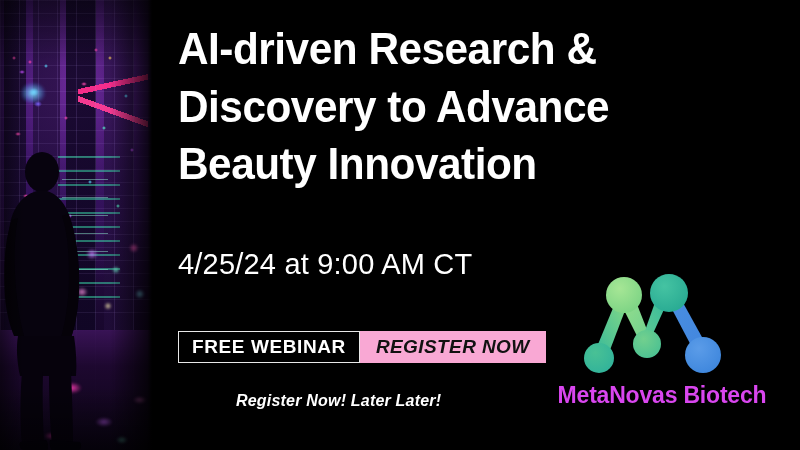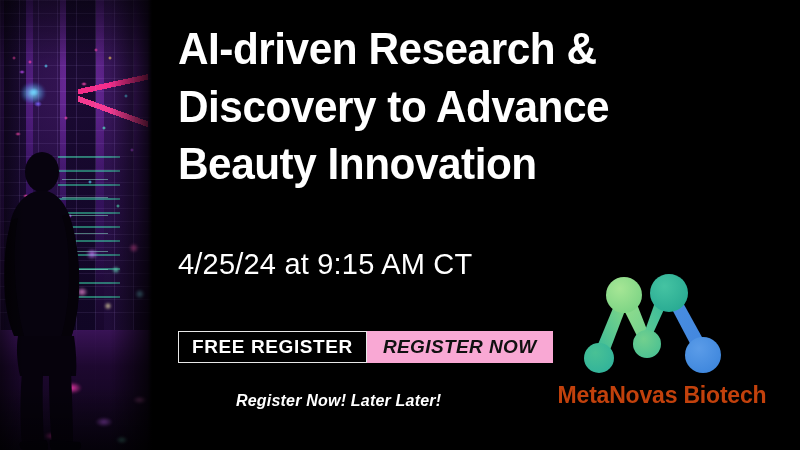--- a/index.html
+++ b/index.html
@@ -230,21 +230,21 @@
     width:250px; height:150px;
   }
   #logo-mark {
     position:absolute; left:44px; top:0;
     width:150px; height:105px;
   }
   #logo-wordmark {
     position:absolute; left:0; top:110px;
     width:250px;
     text-align:center;
-    color:#c2410c;
+    color:#d946ef;
     font-size:23px;
     font-weight:bold;
     letter-spacing:-0.2px;
   }
 </style>
 </head>
 <body>
 
 <div id="banner">
 
@@ -291,24 +291,24 @@
 
     <div class="ph-layer ph-vignette"></div>
   </div>
 
   <div id="content">
 
     <div id="headline">AI-driven Research &amp;
 Discovery to Advance
 Beauty Innovation</div>
 
-    <div id="datetime">4/25/24 at 9:15 AM CT</div>
+    <div id="datetime">4/25/24 at 9:00 AM CT</div>
 
     <div id="cta">
-      <div id="cta-free">FREE REGISTER</div>
+      <div id="cta-free">FREE WEBINAR</div>
       <div id="cta-register">REGISTER NOW</div>
     </div>
 
     <div id="tagline">Register Now! Later Later!</div>
 
     <div id="logo">
       <div id="logo-mark">
         <svg width="150" height="105" viewBox="0 0 150 105">
           <defs>
             <linearGradient id="gLeftLeg" x1="0" y1="1" x2="1" y2="0">

